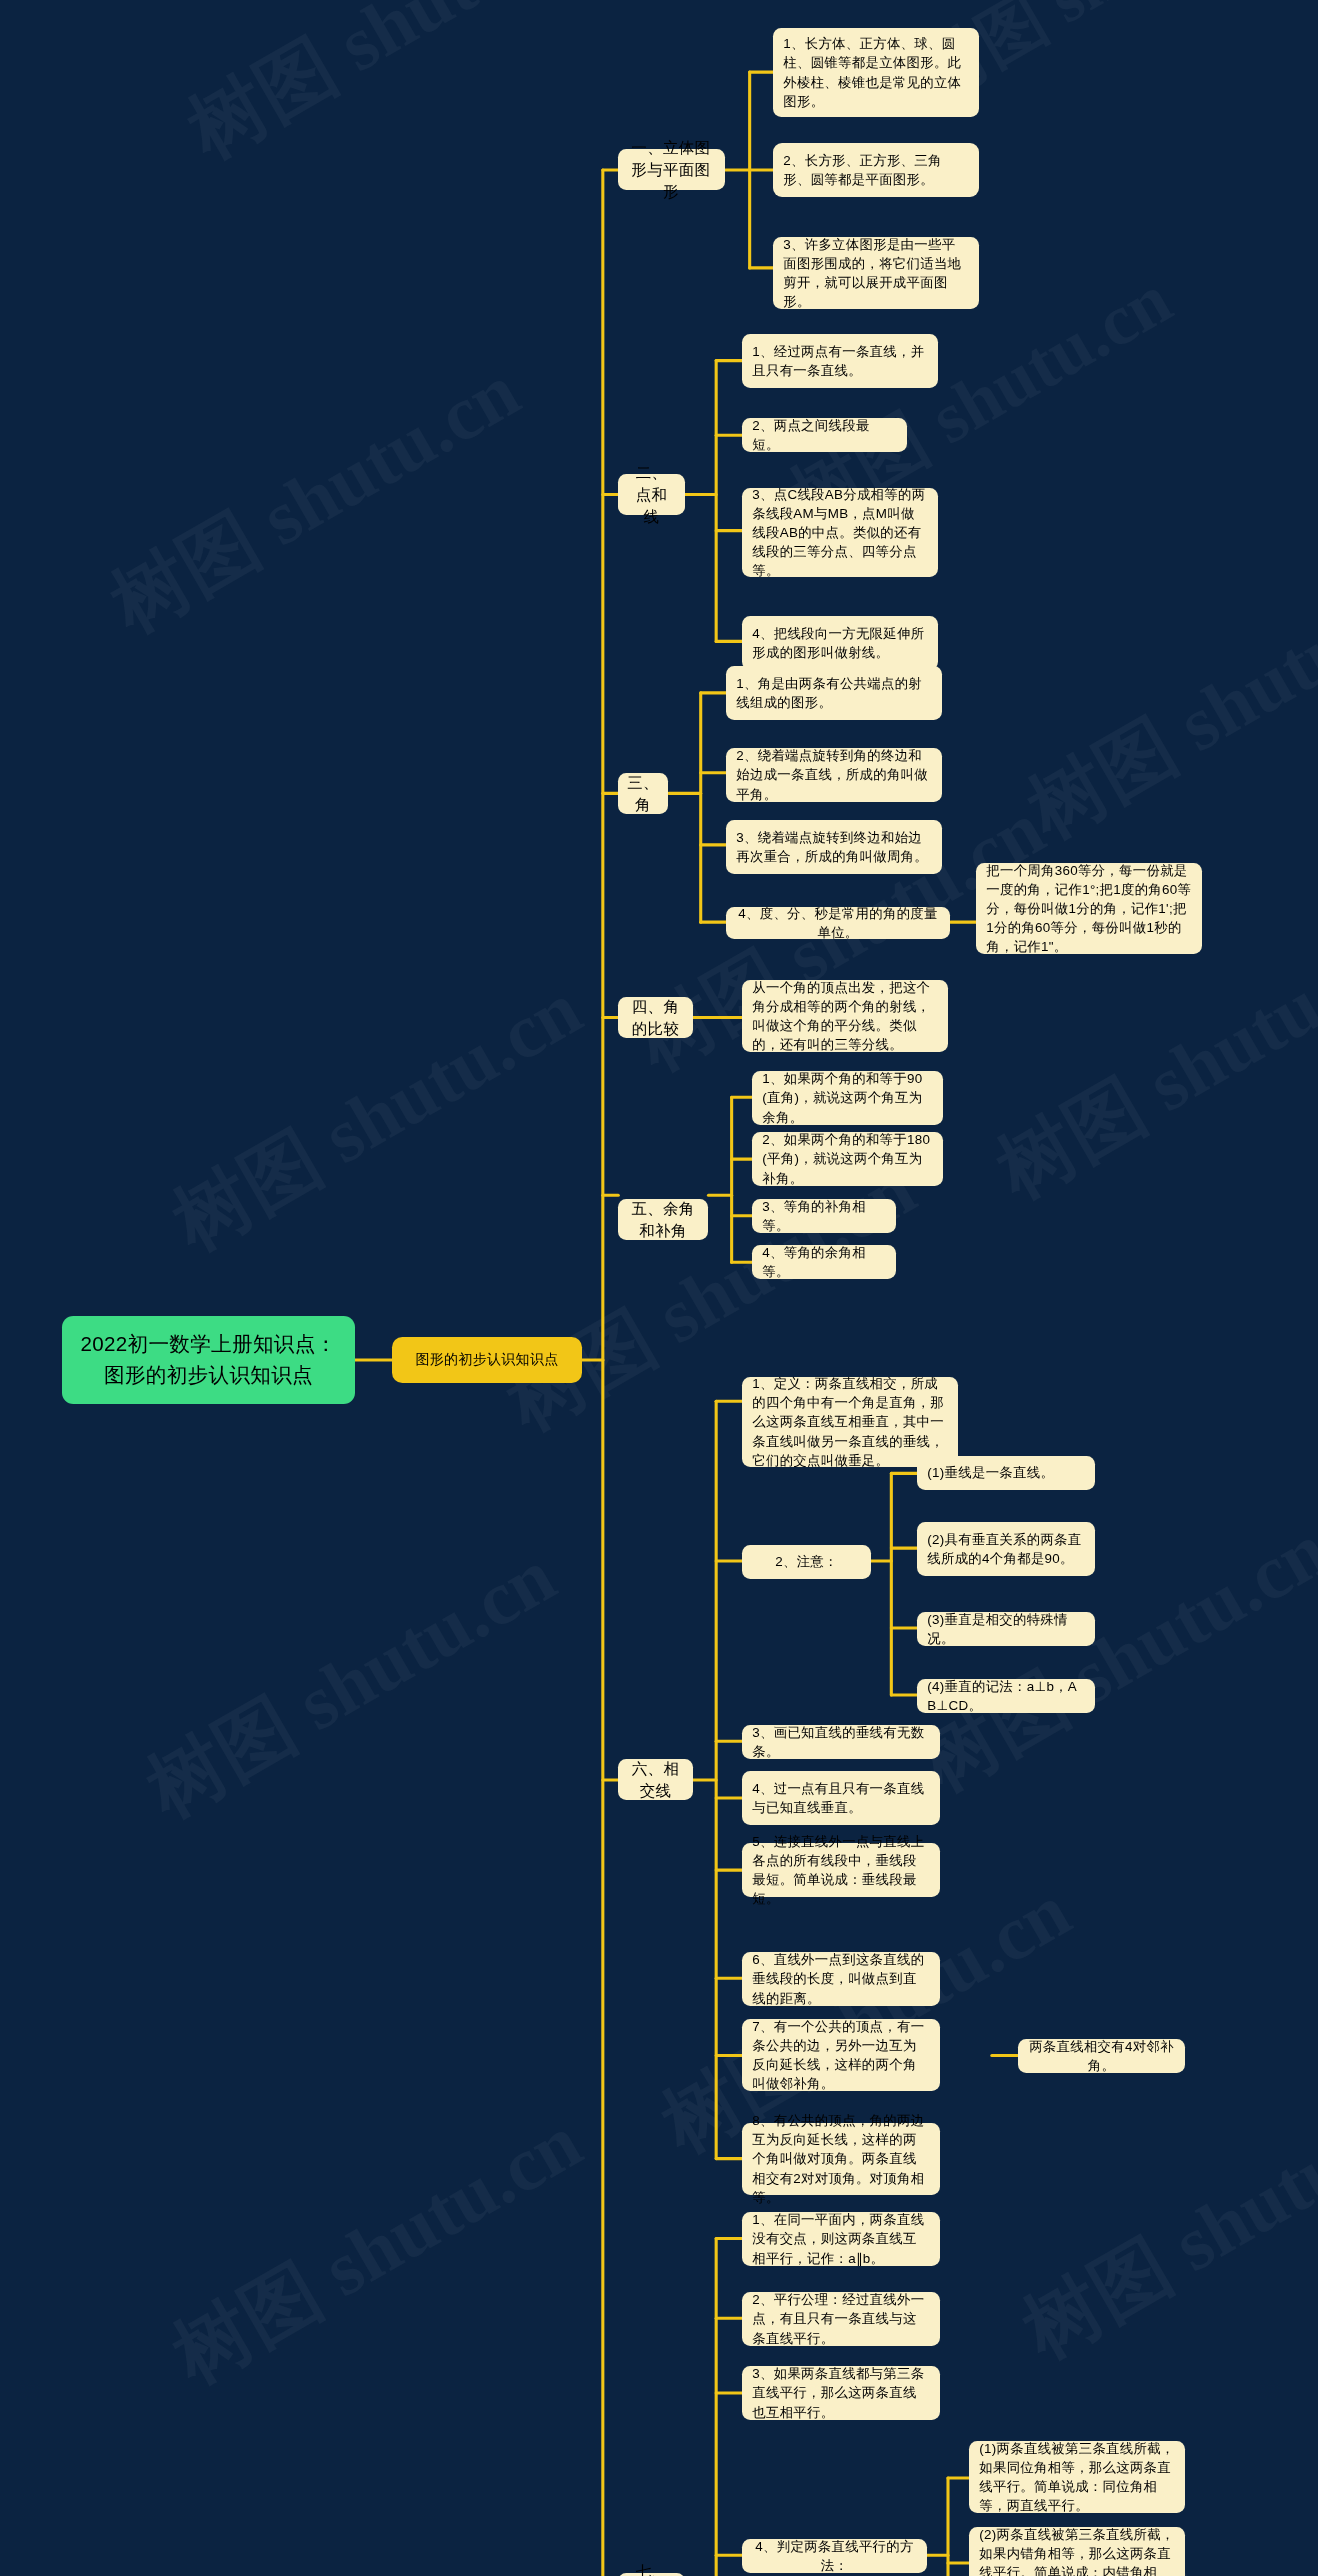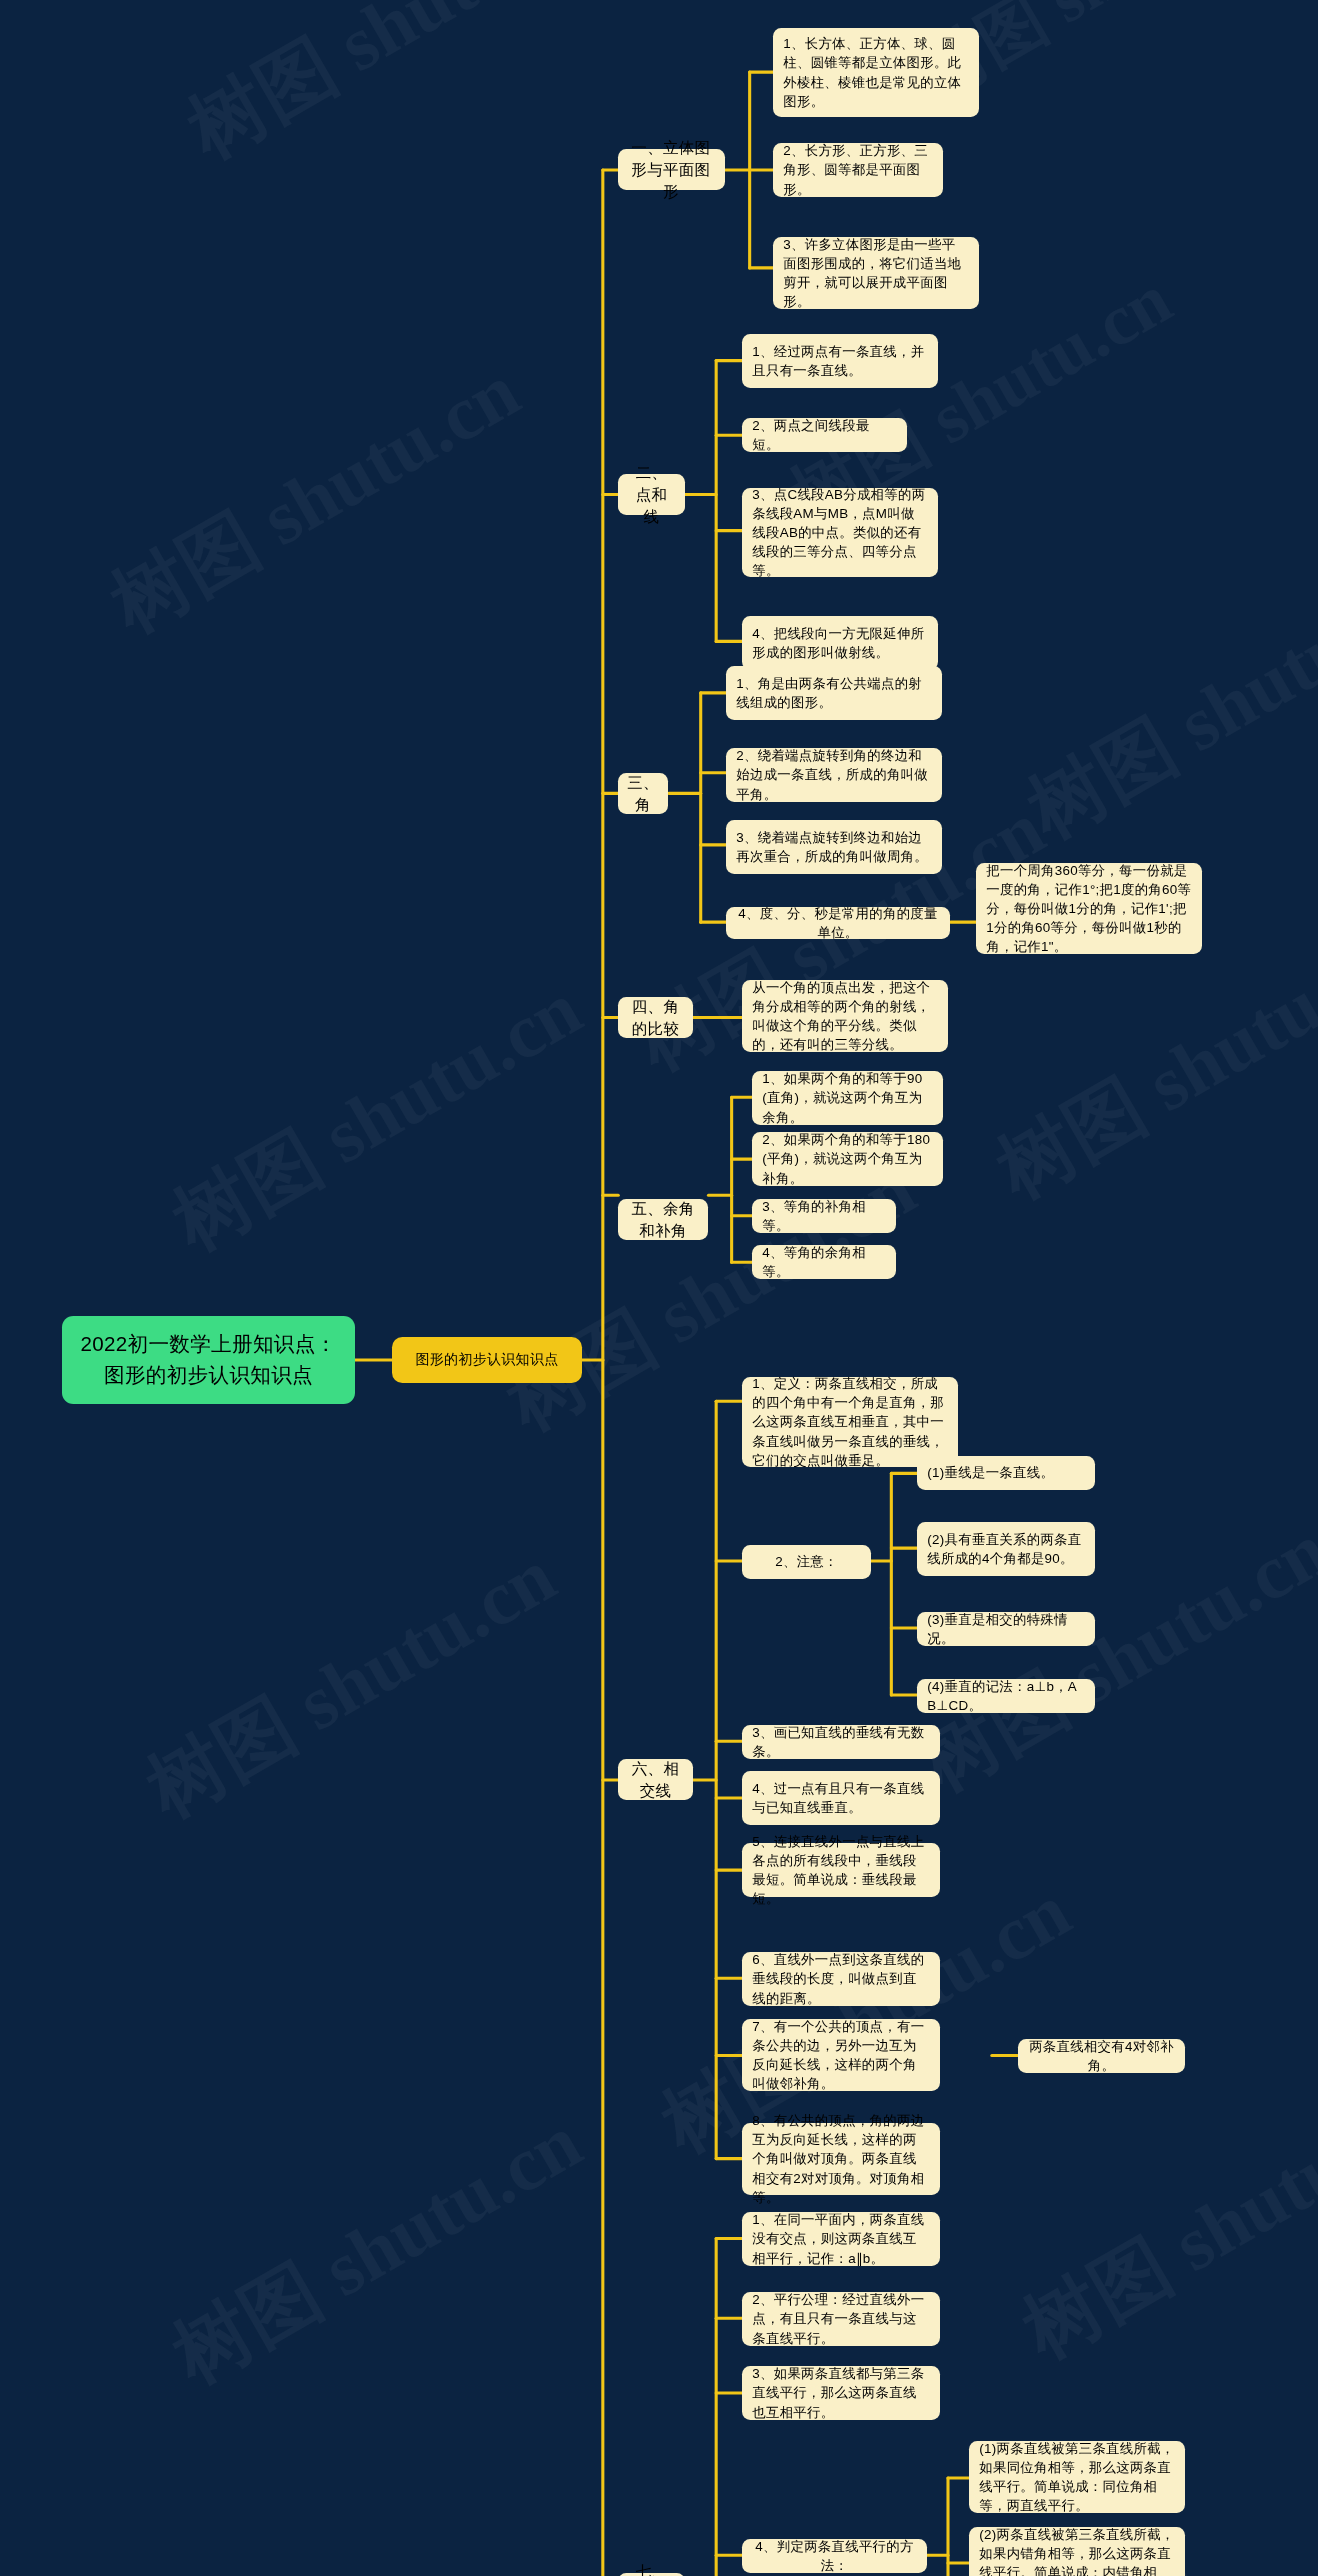--- a/index.html
+++ b/index.html
@@ -181,21 +181,21 @@
       <path d="M1790,5640 H1830"></path>
     </g>
   </svg>
 
   <div class="node root" style="left:62px;top:1316px;width:293px;height:88px;">2022初一数学上册知识点：图形的初步认识知识点</div>
 
   <div class="node lvl1" style="left:392px;top:1337px;width:190px;height:46px;">图形的初步认识知识点</div>
 
   <div class="node lvl2" style="left:618px;top:149px;width:107px;height:41px;padding-left:9px;">一、立体图形与平面图形</div>
   <div class="node leaf" style="left:773px;top:28px;width:206px;height:89px;">1、长方体、正方体、球、圆柱、圆锥等都是立体图形。此外棱柱、棱锥也是常见的立体图形。</div>
-  <div class="node leaf" style="left:773px;top:143px;width:170px;height:54px;">2、长方形、正方形、三角形、圆等都是平面图形。</div>
+  <div class="node leaf" style="left:773px;top:143px;width:206px;height:54px;border-radius:9px;">2、长方形、正方形、三角形、圆等都是平面图形。</div>
   <div class="node leaf" style="left:773px;top:237px;width:206px;height:72px;">3、许多立体图形是由一些平面图形围成的，将它们适当地剪开，就可以展开成平面图形。</div>
 
   <div class="node lvl2" style="left:618px;top:474px;width:67px;height:41px;">二、点和线</div>
   <div class="node leaf" style="left:742px;top:334px;width:196px;height:54px;">1、经过两点有一条直线，并且只有一条直线。</div>
   <div class="node leaf" style="left:742px;top:418px;width:165px;height:34px;">2、两点之间线段最短。</div>
   <div class="node leaf" style="left:742px;top:488px;width:196px;height:89px;">3、点C线段AB分成相等的两条线段AM与MB，点M叫做线段AB的中点。类似的还有线段的三等分点、四等分点等。</div>
   <div class="node leaf" style="left:742px;top:616px;width:196px;height:54px;">4、把线段向一方无限延伸所形成的图形叫做射线。</div>
 
   <div class="node lvl2" style="left:618px;top:773px;width:50px;height:41px;">三、角</div>
   <div class="node leaf" style="left:726px;top:666px;width:216px;height:54px;">1、角是由两条有公共端点的射线组成的图形。</div>

